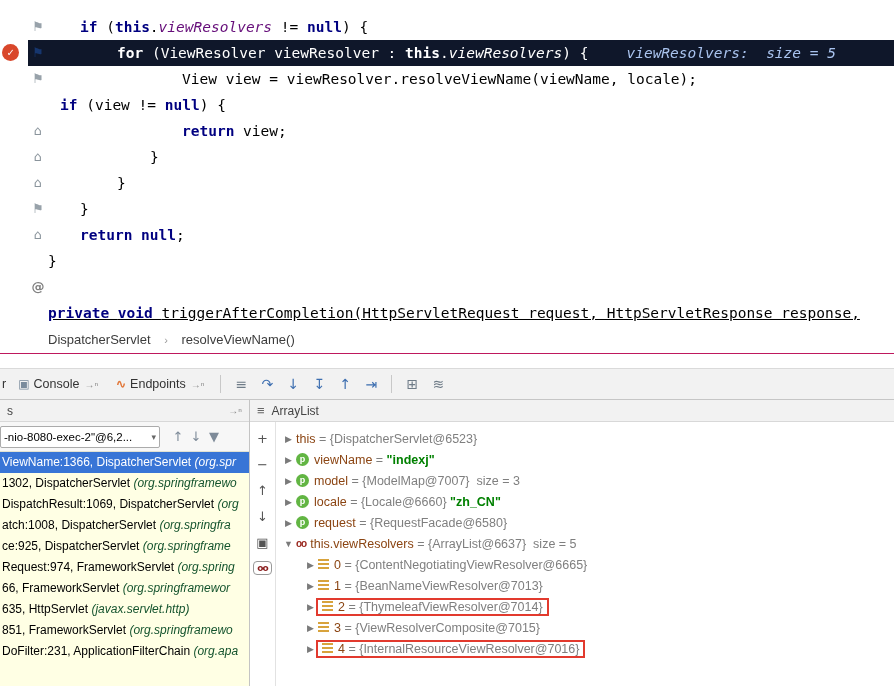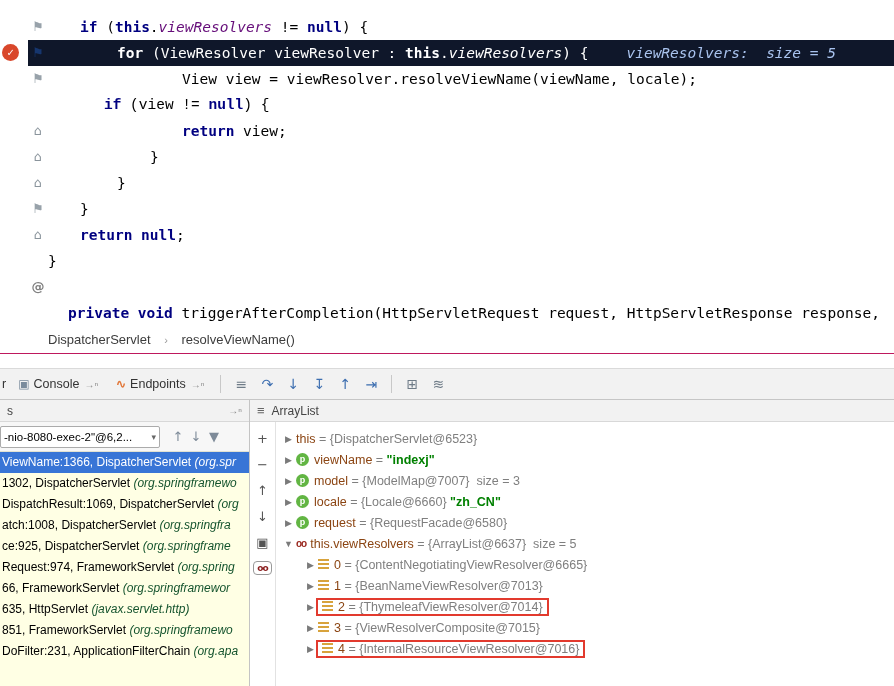--- a/index.html
+++ b/index.html
@@ -99,29 +99,29 @@
 </head>
 <body>
 
 <div class="screen">
 
   <div class="editor">
     <div class="code-lines">
         <div class="code-line" style="top: 14px;"><span class="code-text" style="padding-left: 80px;"><span class="seg-kw">if </span><span class="seg-pl">(</span><span class="seg-kw">this</span><span class="seg-pl">.</span><span class="seg-field">viewResolvers</span><span class="seg-pl"> != </span><span class="seg-kw">null</span><span class="seg-pl">) {</span></span></div>
         <div class="code-line hl" style="top: 40px;"><span class="code-text" style="padding-left: 117px;"><span class="seg-kw">for </span><span class="seg-pl">(ViewResolver viewResolver : </span><span class="seg-kw">this</span><span class="seg-pl">.</span><span class="seg-field">viewResolvers</span><span class="seg-pl">) {</span><span class="inline-hint">viewResolvers:  size = 5</span></span></div>
         <div class="code-line" style="top: 66px; padding-left: 32px;"><span class="code-text" style="padding-left: 150px;"><span class="seg-pl">View view = viewResolver.resolveViewName(viewName, locale);</span></span></div>
-        <div class="code-line" style="top: 92px;"><span class="code-text" style="padding-left: 104px; font-family: Liberation Mono, monospace;"><span class="seg-kw">if </span><span class="seg-pl">(view != </span><span class="seg-kw">null</span><span class="seg-pl">) {</span></span></div>
+        <div class="code-line" style="top: 92px;"><span class="code-text" style="padding-left: 60px;"><span class="seg-kw">if </span><span class="seg-pl">(view != </span><span class="seg-kw">null</span><span class="seg-pl">) {</span></span></div>
         <div class="code-line" style="top: 118px;"><span class="code-text" style="padding-left: 182px;"><span class="seg-kw">return </span><span class="seg-pl">view;</span></span></div>
         <div class="code-line" style="top: 144px;"><span class="code-text" style="padding-left: 150px;"><span class="seg-pl">}</span></span></div>
         <div class="code-line" style="top: 170px;"><span class="code-text" style="padding-left: 117px;"><span class="seg-pl">}</span></span></div>
         <div class="code-line" style="top: 196px;"><span class="code-text" style="padding-left: 80px;"><span class="seg-pl">}</span></span></div>
         <div class="code-line" style="top: 222px;"><span class="code-text" style="padding-left: 80px;"><span class="seg-kw">return </span><span class="seg-kw">null</span><span class="seg-pl">;</span></span></div>
         <div class="code-line" style="top: 248px;"><span class="code-text" style="padding-left: 48px;"><span class="seg-pl">}</span></span></div>
         <div class="code-line" style="top: 274px;"><span class="code-text" style="padding-left: 48px;"></span></div>
-        <div class="code-line" style="top: 300px;"><span class="code-text" style="padding-left: 68px;"><span class="seg-kw">private </span><span class="seg-kw">void </span><span class="seg-pl">triggerAfterCompletion(HttpServletRequest request, HttpServletResponse response,</span></span></div>
+        <div class="code-line" style="top: 300px;"><span class="code-text" style="padding-left: 48px; text-decoration: underline;"><span class="seg-kw">private </span><span class="seg-kw">void </span><span class="seg-pl">triggerAfterCompletion(HttpServletRequest request, HttpServletResponse response,</span></span></div>
       </div>
     <div class="gutter-strip"></div>
     <div class="gutter-icons">
         <span class="g-flag" style="top: 17px;">⚑</span>
         <span class="g-exec" style="top: 43px;">⚑</span>
         <span class="g-flag" style="top: 69px;">⚑</span>
         <span class="g-home" style="top: 121px;">⌂</span>
         <span class="g-home" style="top: 147px;">⌂</span>
         <span class="g-home" style="top: 173px;">⌂</span>
         <span class="g-flag" style="top: 199px;">⚑</span>

